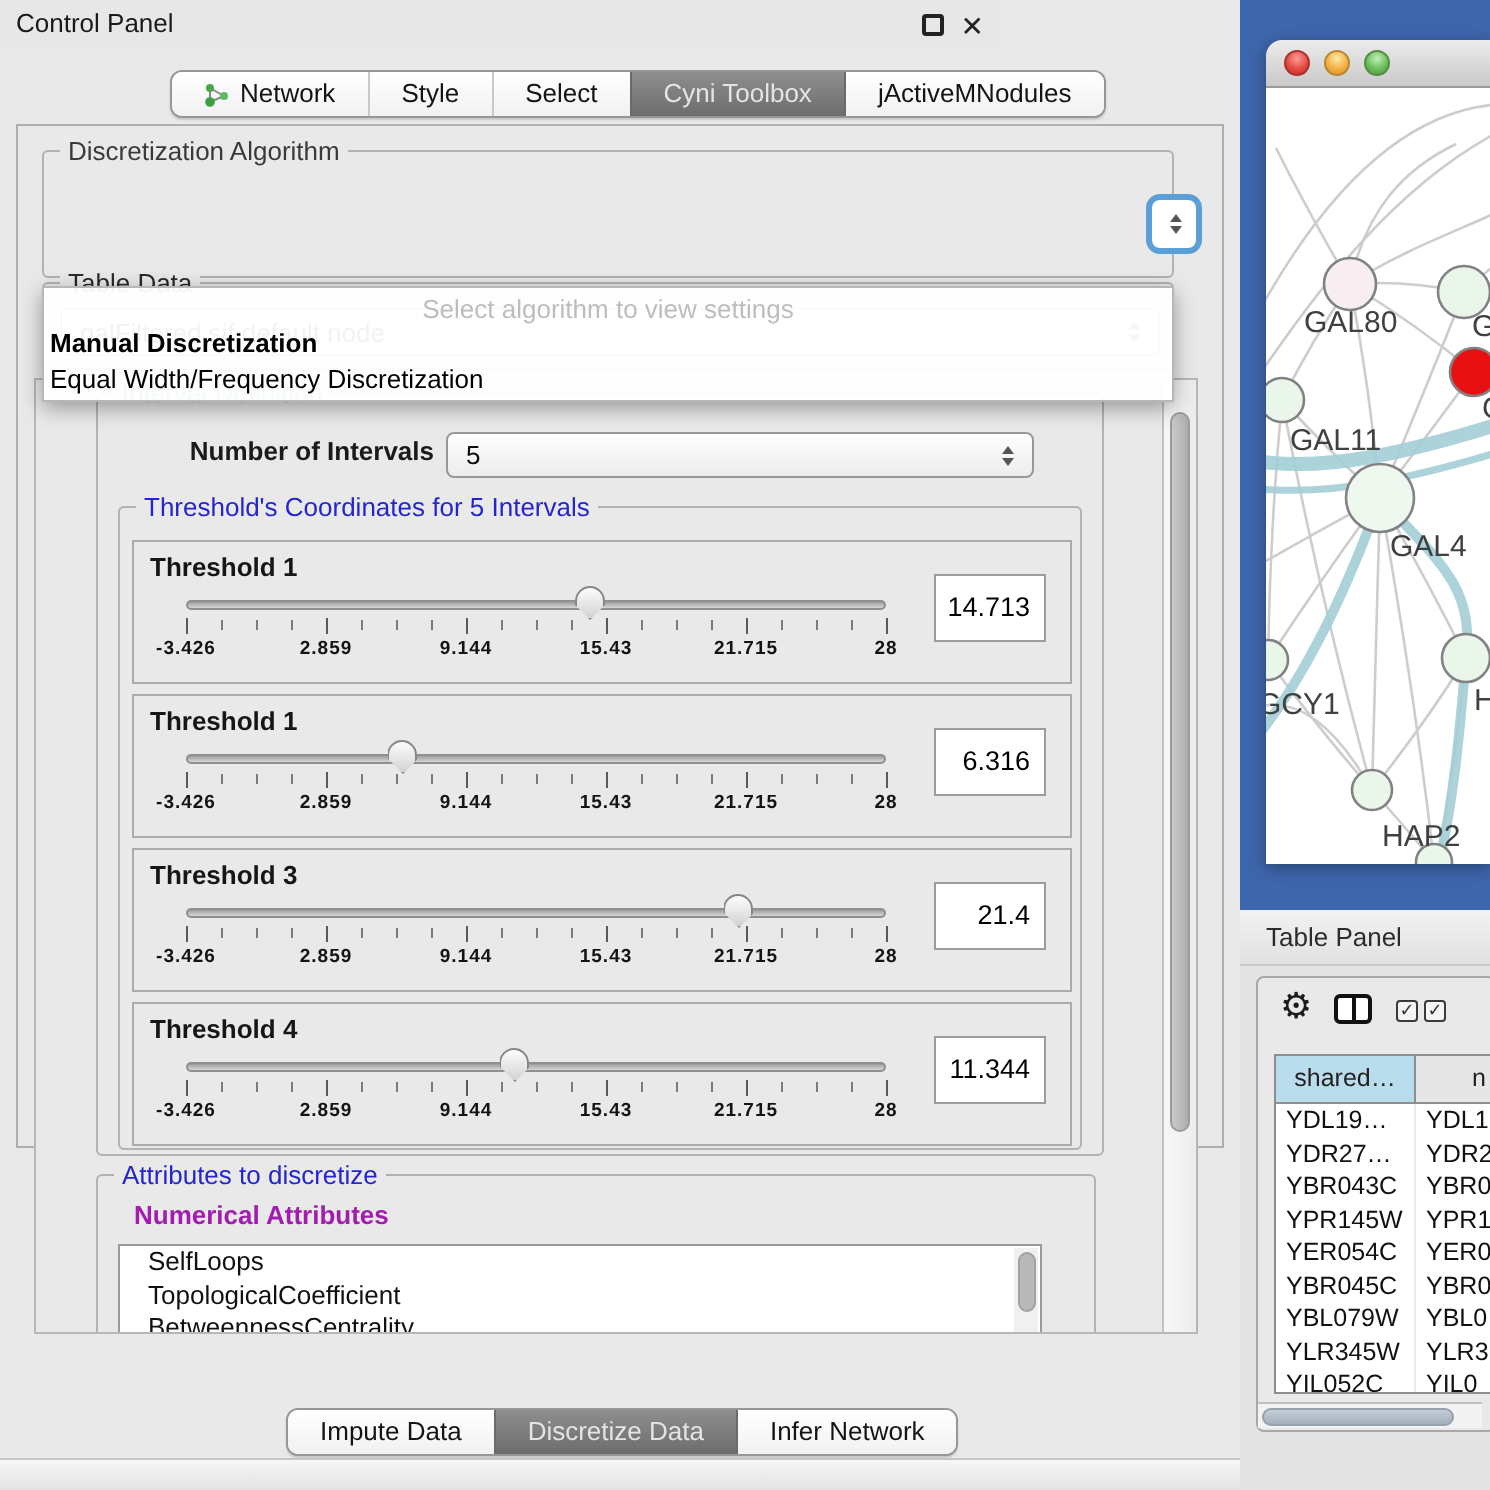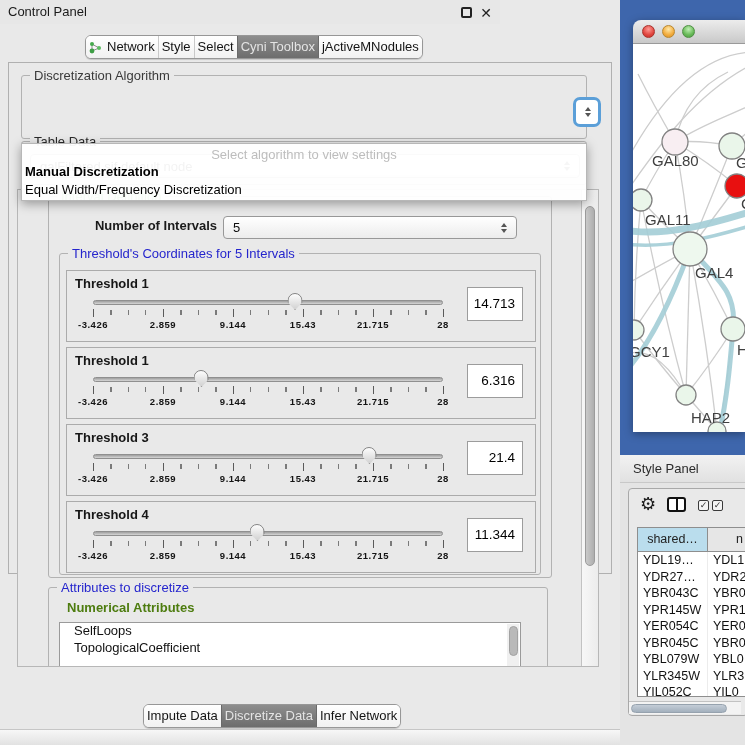--- a/index.html
+++ b/index.html
@@ -11,21 +11,21 @@
   #control-panel { position:absolute; left:0; top:0; width:620px; height:745px; background:#e9e9e9; }
   #cp-titlebar { position:absolute; left:0; top:0; width:500px; height:24px; background:#e7e7e7; }
   #cp-title { position:absolute; left:8px; top:4px; font-size:13px; color:#1a1a1a; }
   .tb-icon { position:absolute; top:5px; font-weight:bold; color:#222; cursor:default; }
   #float-icon { right:28px; width:11px; height:11px; border:2px solid #222; border-radius:2px; top:7px; }
   #close-icon { right:8px; font-size:14px; }
 
   .seg-tabs { position:absolute; display:flex; height:24px; border:1px solid #979797; border-radius:6px; overflow:hidden; background:#fff; box-shadow:0 1px 1px rgba(0,0,0,0.15); }
   #top-tabs { left:85px; top:35px; }
   #bottom-tabs { left:143px; top:704px; }
-  .seg-tab { display:flex; align-items:center; gap:5px; padding:0 3px; line-height:22px; font-size:13px; font-weight:500; color:#141414; background:linear-gradient(#ffffff,#f1f1f1); border-left:1px solid #c9c9c9; cursor:default; white-space:nowrap; }
+  .seg-tab { display:flex; align-items:center; gap:5px; padding:0 16px; line-height:22px; font-size:13px; font-weight:500; color:#141414; background:linear-gradient(#ffffff,#f1f1f1); border-left:1px solid #c9c9c9; cursor:default; white-space:nowrap; }
   .seg-tab:first-child { border-left:none; }
   .seg-tab.sel { background:linear-gradient(#8e8e8e,#6d6d6d); color:#e4e4e4; border-left-color:#6a6a6a; }
   .seg-tab.sel + .seg-tab { border-left-color:#6a6a6a; }
 
   #outer-panel { position:absolute; left:8px; top:62px; width:604px; height:512px; border:1px solid #b0b0b0; border-radius:0; background:#e9e9e9; }
 
   .groupbox { position:absolute; border:1px solid #b2b2b2; border-radius:3px; }
   .group-label { position:absolute; top:-8px; left:8px; background:#e9e9e9; padding:0 4px; font-size:13px; }
 
   
@@ -73,21 +73,21 @@
   .thr-label { position:absolute; left:8px; top:5px; font-weight:bold; font-size:13px; color:#161616; }
   .thr-track { position:absolute; left:26px; top:29px; width:350px; height:5px; background:linear-gradient(#9e9e9e,#d6d6d6); border:1px solid #8f8f8f; border-radius:3px; }
   .thr-thumb { position:absolute; top:22px; width:15px; height:17px; transform:translateX(-50%); background:linear-gradient(#fdfdfd,#d2d2d2); border:1px solid #868686; border-radius:8px 8px 6px 6px; clip-path:polygon(0 0,100% 0,100% 55%,50% 100%,0 55%); }
   .thr-minorticks { position:absolute; left:26px; top:39px; width:352px; height:5px; background:repeating-linear-gradient(to right,#7a7a7a 0,#7a7a7a 1px,transparent 1px,transparent 17.5px); }
   .thr-majortick { position:absolute; top:38px; width:1px; height:8px; background:#5a5a5a; }
   .thr-ticklabel { position:absolute; top:48px; transform:translateX(-50%); font-size:9.5px; font-weight:bold; color:#141414; white-space:nowrap; letter-spacing:0.5px; }
   .thr-value { position:absolute; right:12px; top:16px; width:56px; height:34px; background:#fff; border:1px solid #9c9c9c; font-size:13.5px; line-height:32px; text-align:right; padding-right:7px; color:#000; }
 
   #attr-group { left:30px; top:397px; width:500px; height:90px; }
   #attr-group > .group-label { color:#2525cd; }
-  #attr-heading { position:absolute; left:6px; top:12px; font-weight:bold; font-size:13px; color:#4d7c0f;padding-left:12px; }
+  #attr-heading { position:absolute; left:6px; top:12px; font-weight:bold; font-size:13px; color:#a21caf;padding-left:12px; }
   #attr-list { position:absolute; left:10px; top:34px; width:462px; height:52px; background:#fff; border:1px solid #9a9a9a; overflow:hidden; }
   .attr-item { padding-left:14px; line-height:16.5px; font-size:13px; color:#111; white-space:nowrap; }
   #attr-scrollbar { position:absolute; right:1px; top:1px; width:12px; height:50px; background:#f0f0f0; }
   #attr-scroll-thumb { position:absolute; left:1.5px; top:2px; width:9px; height:30px; border-radius:5px; background:#b9b9b9; border:1px solid #a2a2a2; }
 
   #apply-btn { position:absolute; left:268px; top:671px; width:68px; height:22px; background:linear-gradient(#ffffff,#dadada); border:1px solid #969696; border-radius:5px; font-size:13.5px; text-align:center; line-height:20px; color:#111; cursor:default; }
 
   #bottom-strip { position:absolute; left:0; top:729px; width:620px; height:16px; background:linear-gradient(#f7f7f7,#e2e2e2); border-top:1px solid #c6c6c6; }
 
   
@@ -277,20 +277,21 @@
               </div>
           </div>
         </div>
 
         <div id="attr-group" class="groupbox">
           <span class="group-label">Attributes to discretize</span>
           <span id="attr-heading">Numerical Attributes</span>
           <div id="attr-list">
             <div class="attr-item">SelfLoops</div>
               <div class="attr-item">TopologicalCoefficient</div>
+              <div class="attr-item">BetweennessCentrality</div>
               <div id="attr-scrollbar">
               <div id="attr-scroll-thumb"></div>
             </div>
           </div>
         </div>
 
         <div id="vscrollbar">
           <div id="vscroll-thumb"></div>
         </div>
       </div>
@@ -369,21 +370,21 @@
               <text x="104" y="311" fill="#404040" font-size="15" font-family="&quot;Liberation Sans&quot;, sans-serif">H</text>
               <text x="58" y="379" fill="#404040" font-size="15" font-family="&quot;Liberation Sans&quot;, sans-serif">HAP2</text>
               <text x="108" y="165" fill="#404040" font-size="15" font-family="&quot;Liberation Sans&quot;, sans-serif">C</text>
             </svg>
         </div>
       </div>
     </div>
 
     <div id="table-region">
       <div id="tp-header">
-        <span id="tp-title">Style Panel</span>
+        <span id="tp-title">Table Panel</span>
       </div>
       <div id="tp-panel">
         <span id="gear-icon">⚙</span>
         <span id="col-icon"></span>
         <span id="check-icon-1" class="check-icon">✓</span>
         <span id="check-icon-2" class="check-icon">✓</span>
         <div id="gene-table">
           <div id="gt-headrow">
             <div id="gt-h1" class="gt-hcell">shared…</div>
             <div id="gt-h2" class="gt-hcell">n</div>

